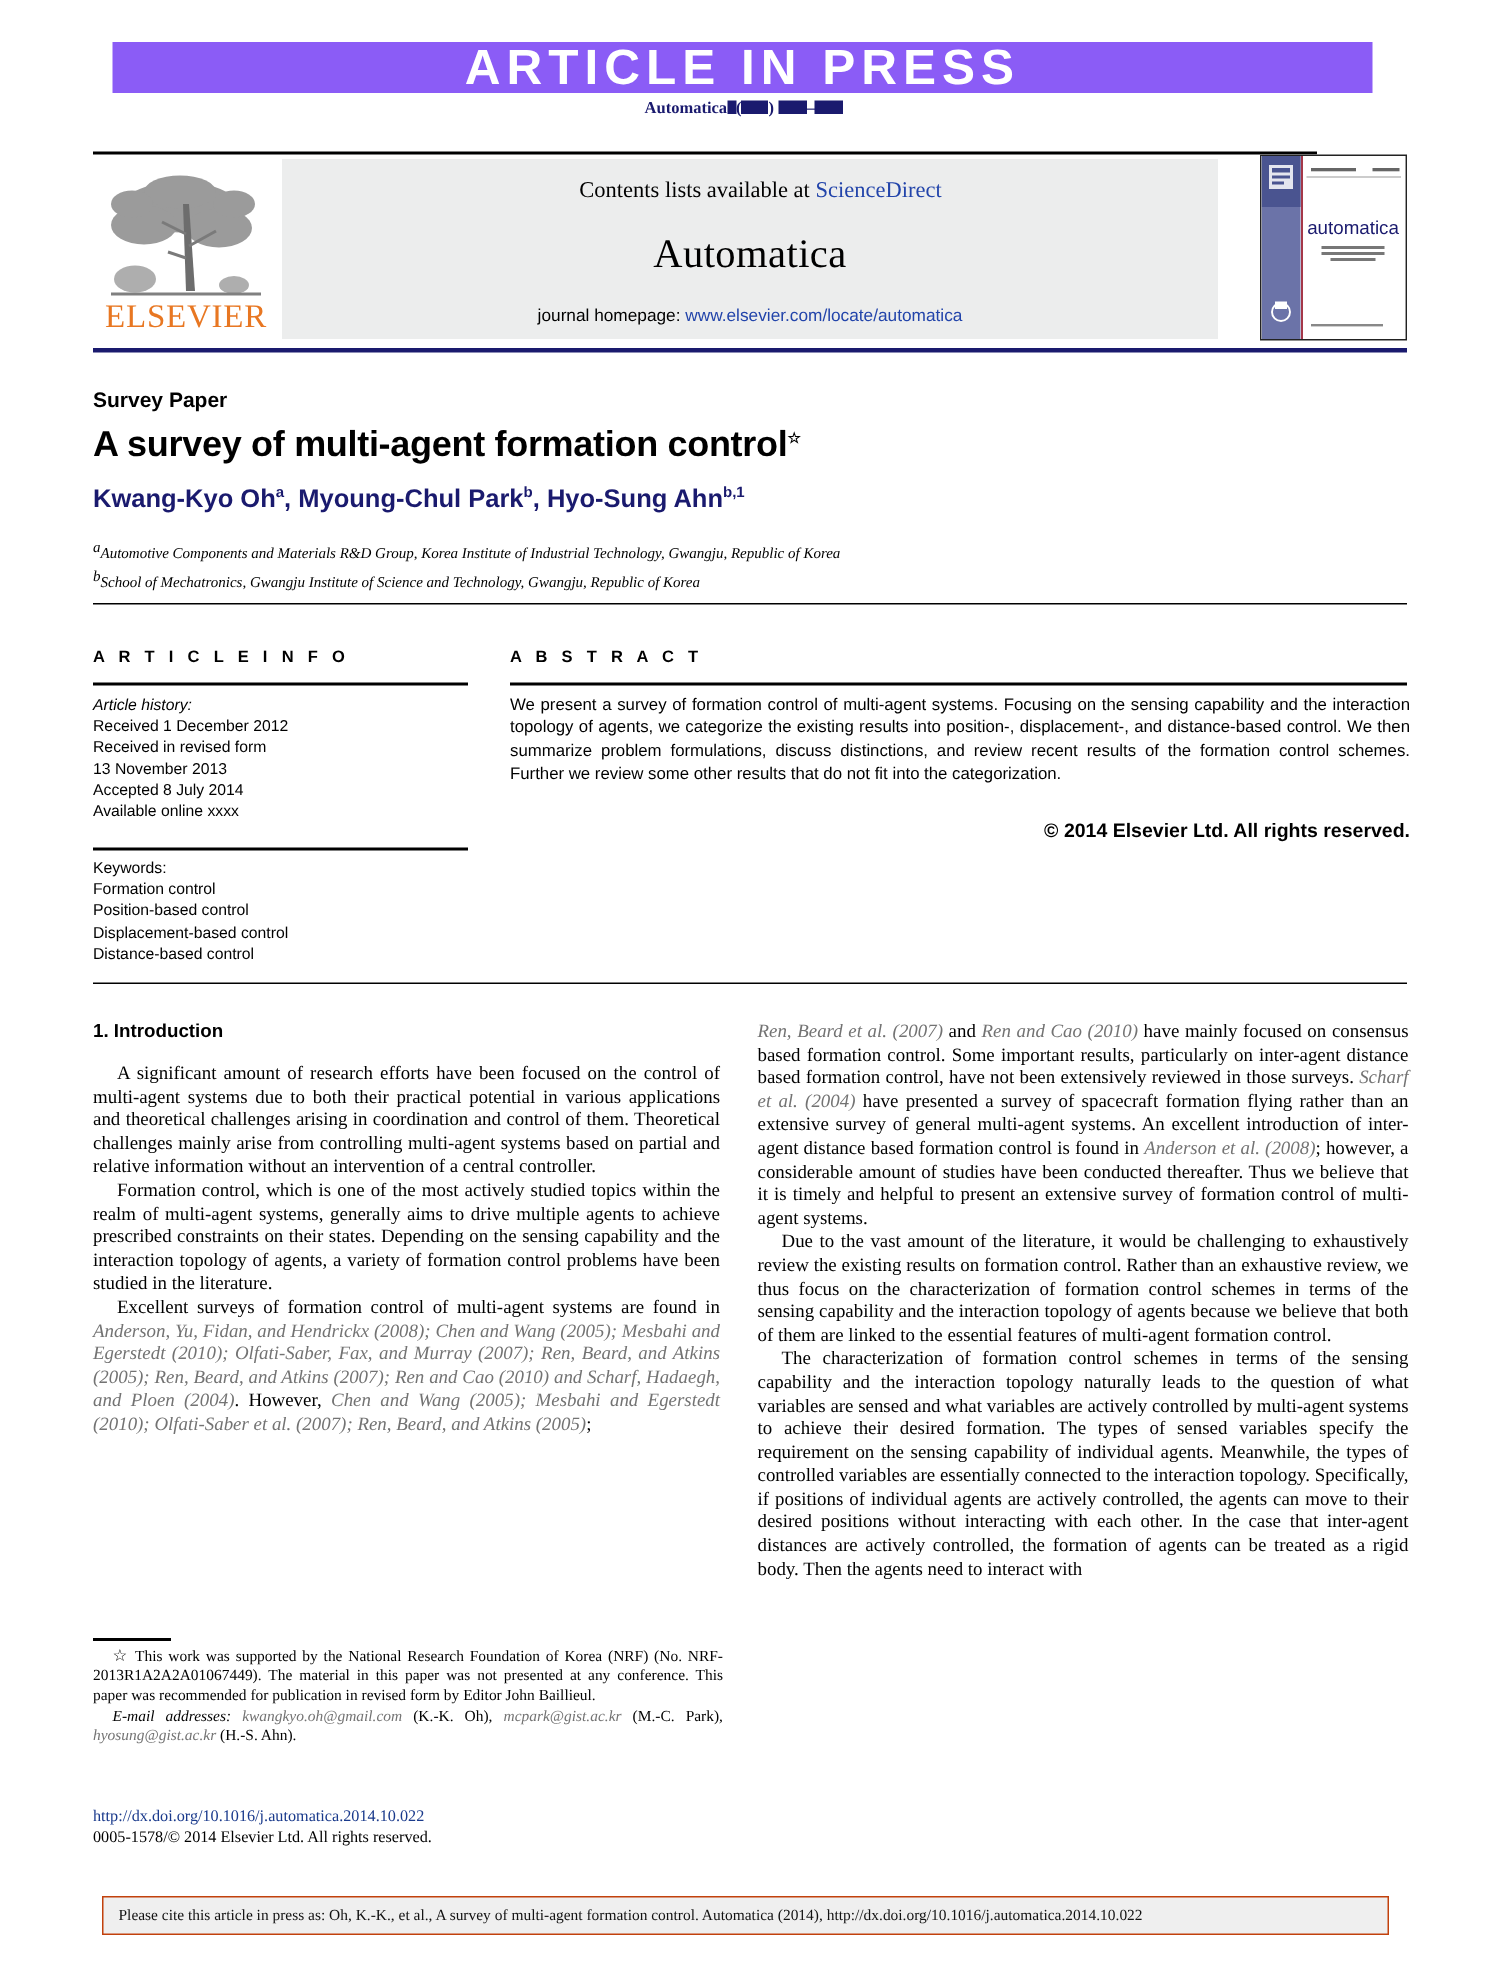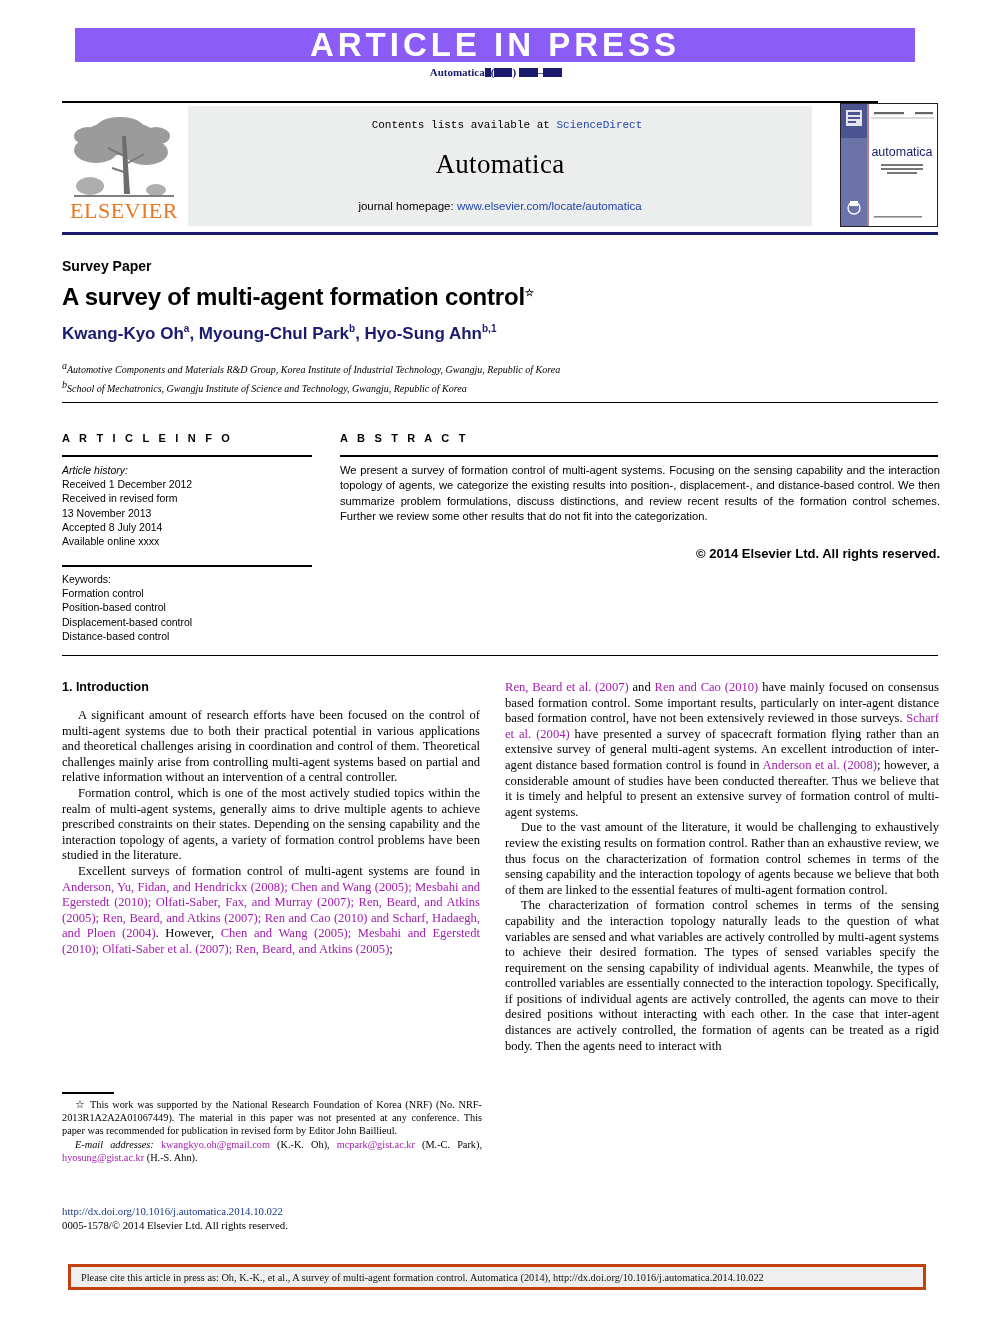--- a/index.html
+++ b/index.html
@@ -62,22 +62,22 @@
     position: absolute; left: 68px; top: 108px;
     width: 112px; height: 116px;
   }
   .mast-center {
     position: absolute; left: 188px; top: 106px;
     width: 624px; height: 120px;
     background: #eceded;
     text-align: center;
   }
   .mast-contents {
-    font-family: Liberation Mono, monospace;
-    font-size: 11px;
+    font-family: Liberation Serif, serif;
+    font-size: 15px;
     margin-top: 13px;
     margin-left: 14px;
   }
   .mast-contents .sd { color: #2244aa; }
   .mast-journal {
     font-family: "Liberation Serif", serif;
     font-size: 27px;
     margin-top: 18px;
     letter-spacing: 0.3px;
   }
@@ -194,21 +194,21 @@
   .para {
     font-family: "Liberation Serif", serif;
     font-size: 12.6px;
     line-height: 15.6px;
     text-align: justify;
     margin: 0;
     text-indent: 16px;
     hyphens: manual;
   }
   .para + .para { margin-top: 0px; }
-  .cite { color: #a21caf; }
+  .cite { color: #737373; font-style: italic; }
 
   
   .fn-rule {
     position: absolute; left: 62px; top: 1092px;
     width: 52px; height: 2px; background: #000;
   }
   .footnotes {
     position: absolute; left: 62px; top: 1098px; width: 420px;
     font-family: "Liberation Serif", serif;
     font-size: 10.3px; line-height: 13.2px;
@@ -221,21 +221,21 @@
     position: absolute; left: 62px; top: 1205px; width: 420px;
     font-family: "Liberation Serif", serif;
     font-size: 10.8px; line-height: 13.5px;
   }
   .doi-link { color: #1a3a8c; }
 
   
   .cite-bar {
     position: absolute; left: 68px; top: 1264px;
     width: 858px; height: 26px;
-    border: 3px solid #c2410c;
+    border: 1px solid #c2410c;
     background: #efefef;
     display: flex; align-items: center;
   }
   .cite-bar span {
     font-family: "Liberation Serif", serif;
     font-size: 10.3px;
     padding-left: 10px;
     color: #111;
   }
 </style>

